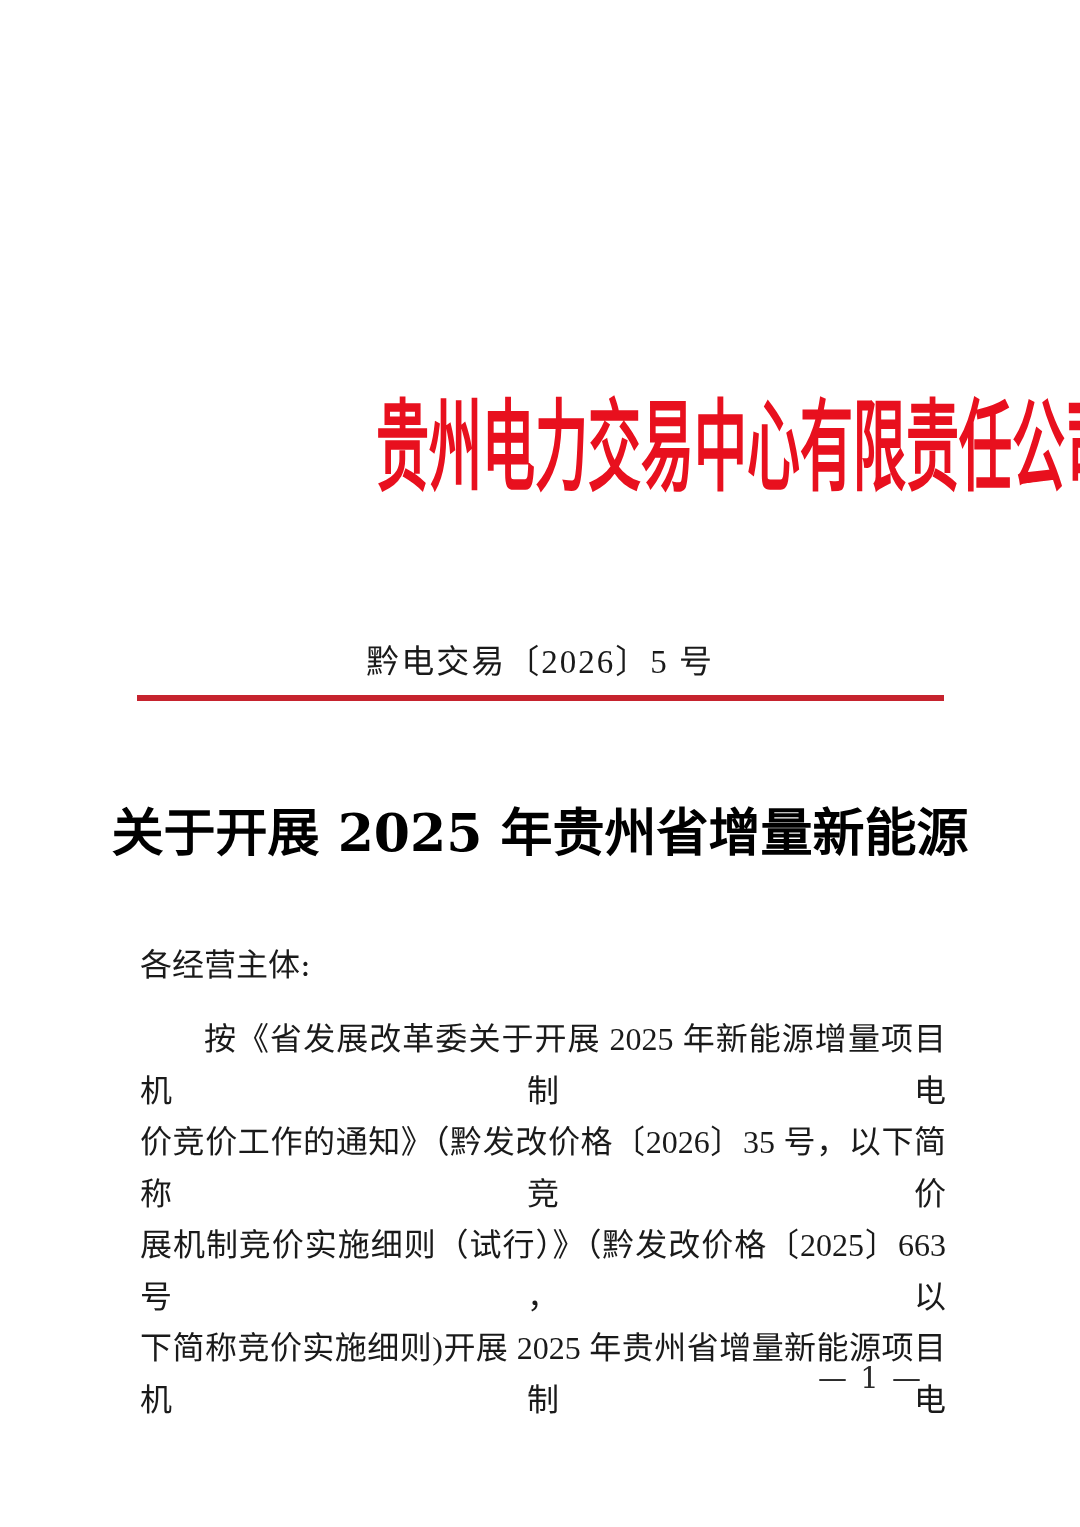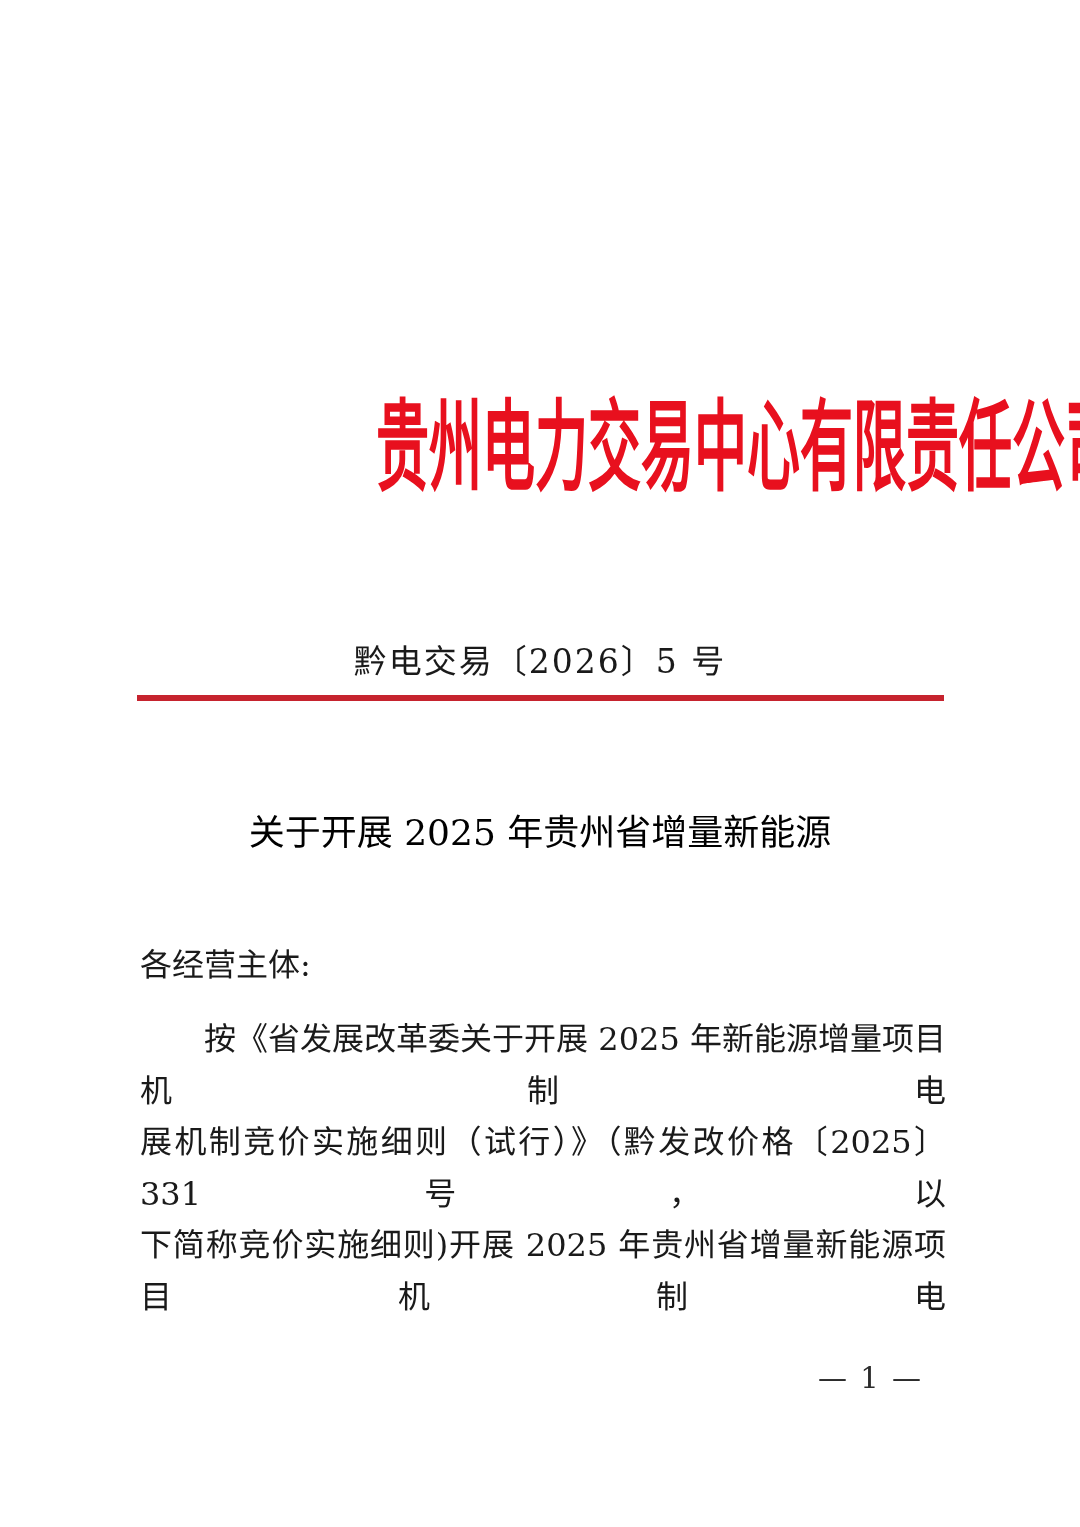--- a/index.html
+++ b/index.html
@@ -44,39 +44,40 @@
   .doc-number {
     position: absolute;
     top: 641px;
     left: 0;
     width: 100%;
     text-align: center;
     font-size: 33px;
     line-height: 42px;
     letter-spacing: 2px;
     color: var(--text-black);
+    font-family: Liberation Serif, serif;
   }
   
   .red-rule {
     position: absolute;
     top: 695px;
     left: 137px;
     width: 807px;
     height: 6px;
     background: var(--rule-red);
   }
   
   .doc-title {
     position: absolute;
     top: 806px;
     left: 0;
     width: 100%;
     text-align: center;
-    font-weight: 400;
-    font-size: 36px;
+    font-weight: 700;
+    font-size: 52px;
     line-height: 54px;
     color: #000000;
   }
   
   .salutation {
     position: absolute;
     top: 940px;
     left: 140px;
     width: 806px;
     font-size: 32px;
@@ -93,20 +94,21 @@
   }
   .body-line {
     line-height: 51.5px;
     white-space: nowrap;
   }
   .body-line.stretch {
     white-space: normal;
     text-align: justify;
     text-align-last: justify;
     text-justify: inter-character;
+    font-family: Liberation Serif, serif;
   }
   .body-line.indent {
     text-indent: 2em;
   }
   
   .page-number {
     position: absolute;
     top: 1358px;
     left: 808px;
     width: 125px;
@@ -131,20 +133,21 @@
   <div class="red-rule"></div>
 
   <div class="doc-title">
     <div>关于开展 2025 年贵州省增量新能源</div>
   </div>
 
   <div class="salutation">各经营主体:</div>
 
   <div class="body-paragraph">
     <div class="body-line indent stretch">按《省发展改革委关于开展 2025 年新能源增量项目机制电</div>
-    <div class="body-line stretch">展机制竞价实施细则（试行）》（黔发改价格〔2025〕331 号，以</div>
+    <div class="body-line stretch">价竞价工作的通知》（黔发改价格〔2026〕35 号，以下简称竞价</div>
+    <div class="body-line stretch">展机制竞价实施细则（试行）》（黔发改价格〔2025〕663 号，以</div>
     <div class="body-line stretch">下简称竞价实施细则)开展 2025 年贵州省增量新能源项目机制电</div>
 
   </div>
 
   <div class="page-number">— 1 —</div>
 
 </div>
 
 </body></html>

